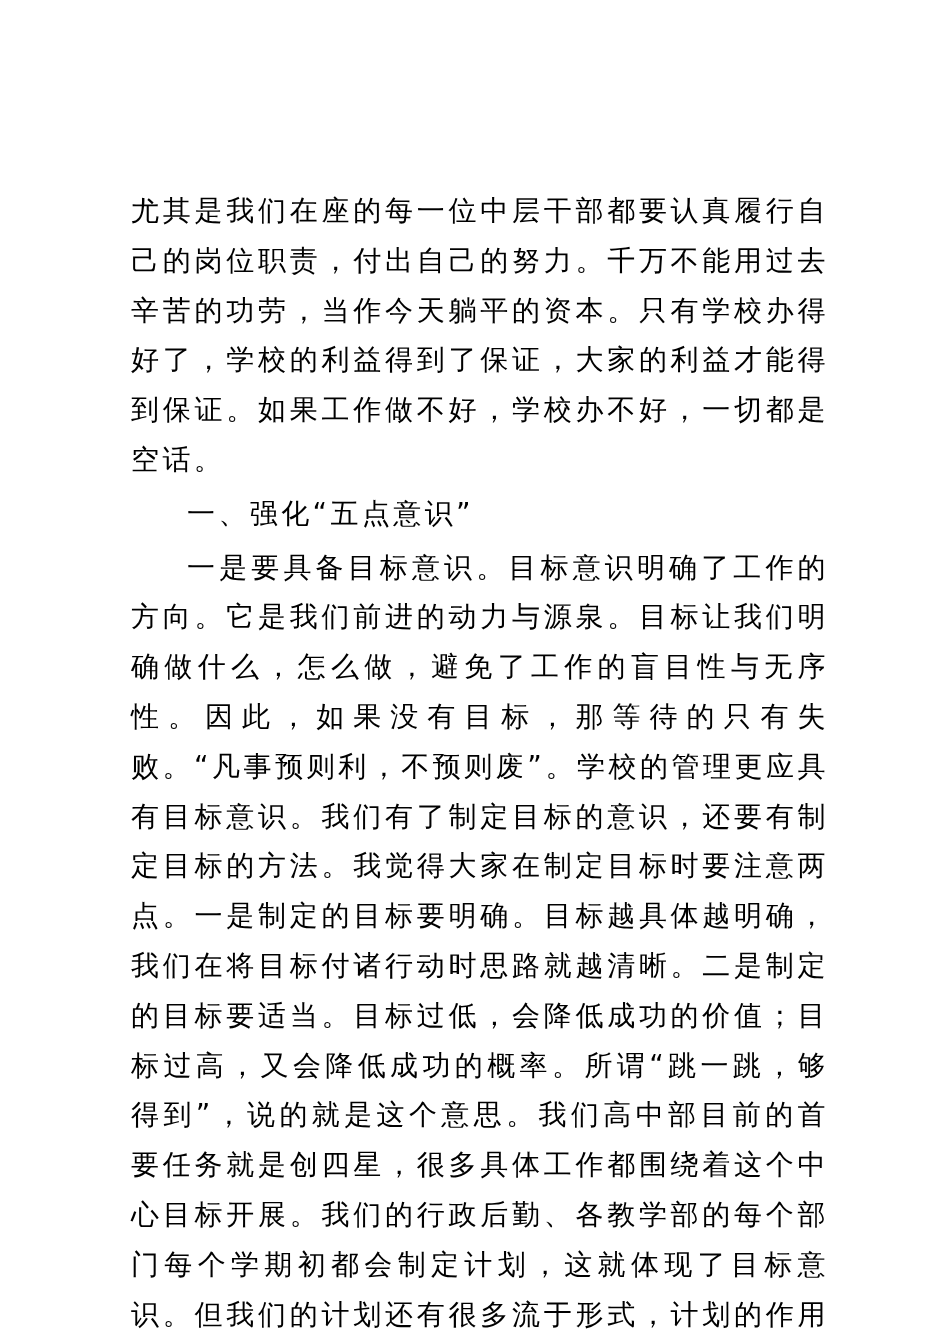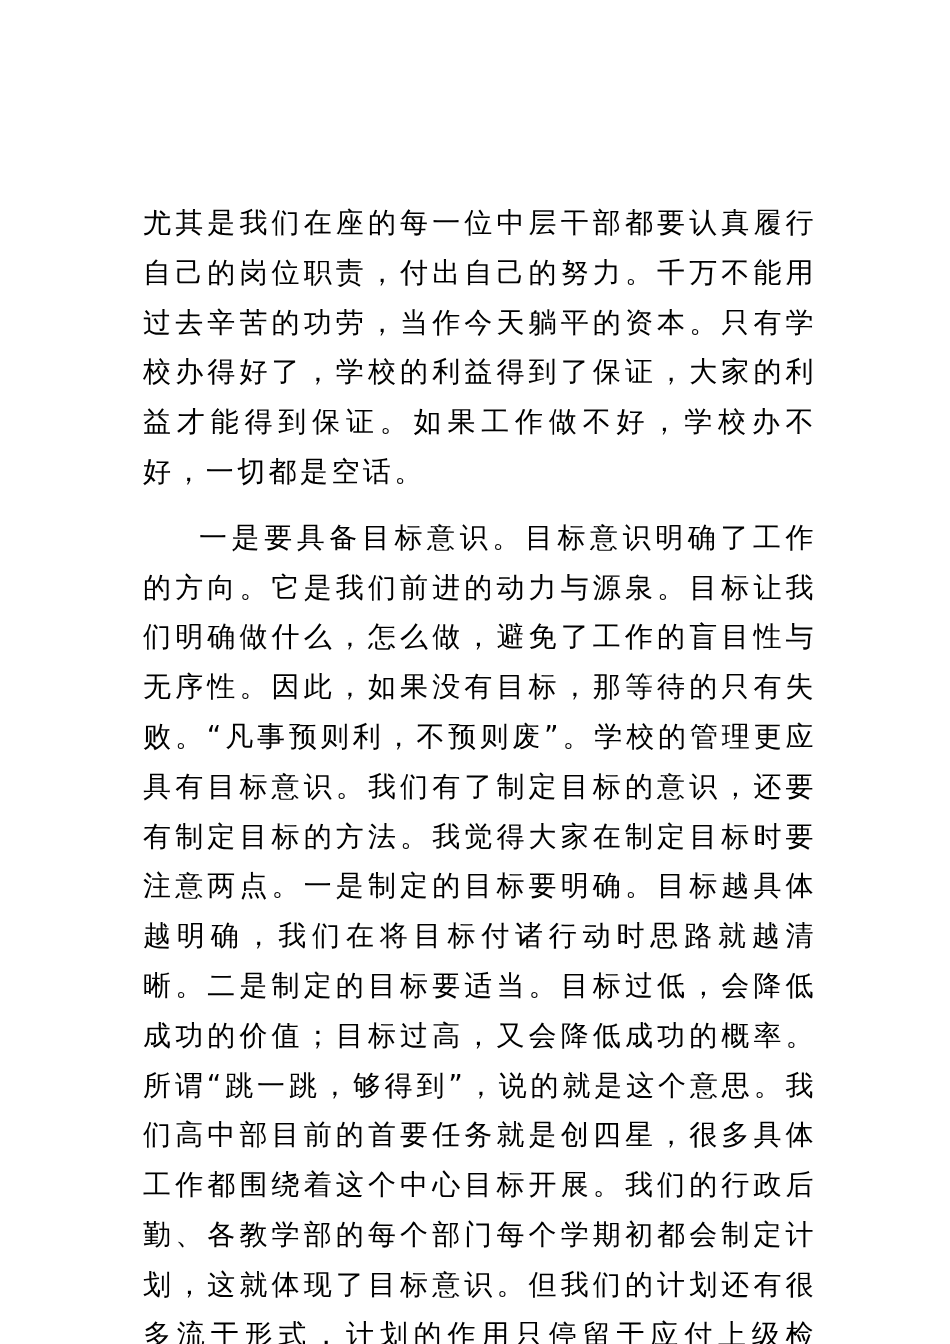--- a/index.html
+++ b/index.html
@@ -15,21 +15,21 @@
       font-family: "DejaVu Sans", "Liberation Sans", sans-serif;
       color: #000000;
     }
     .page {
       position: absolute;
       left: 127px;
       top: 182px;
       width: 706px;
     }
     .para {
-      margin: 16px;
+      margin: 4px;
       font-size: 28px;
       line-height: 49.8px;
       text-align: justify;
       text-align-last: left;
       letter-spacing: 3.4px;
       word-break: break-all;
     }
     .indent {
       text-indent: 2em;
     }
@@ -38,15 +38,18 @@
     }
   </style>
 </head>
 <body>
 
 <div class="page">
   <p class="para">
     <span>尤其是我们在座的每一位中层干部都要认真履行自己的岗位职责，付出自己的努力。千万不能用过去辛苦的功劳，当作今天躺平的资本。只有学校办得好了，学校的利益得到了保证，大家的利益才能得到保证。如果工作做不好，学校办不好，一切都是空话。</span>
   </p>
   <p class="para indent">
+    <span>一、强化“五点意识”</span>
+  </p>
+  <p class="para indent">
     <span class="bold">一是要具备目标意识。</span><span>目标意识明确了工作的方向。它是我们前进的动力与源泉。目标让我们明确做什么，怎么做，避免了工作的盲目性与无序性。因此，如果没有目标，那等待的只有失败。“凡事预则利，不预则废”。学校的管理更应具有目标意识。我们有了制定目标的意识，还要有制定目标的方法。我觉得大家在制定目标时要注意两点。一是制定的目标要明确。目标越具体越明确，我们在将目标付诸行动时思路就越清晰。二是制定的目标要适当。目标过低，会降低成功的价值；目标过高，又会降低成功的概率。所谓“跳一跳，够得到”，说的就是这个意思。我们高中部目前的首要任务就是创四星，很多具体工作都围绕着这个中心目标开展。我们的行政后勤、各教学部的每个部门每个学期初都会制定计划，这就体现了目标意识。但我们的计划还有很多流于形式，计划的作用只停留于应付上级检查，我认为这是远远不够的。如有可能，</span>
   </p>
 </div>
 
 </body></html>

